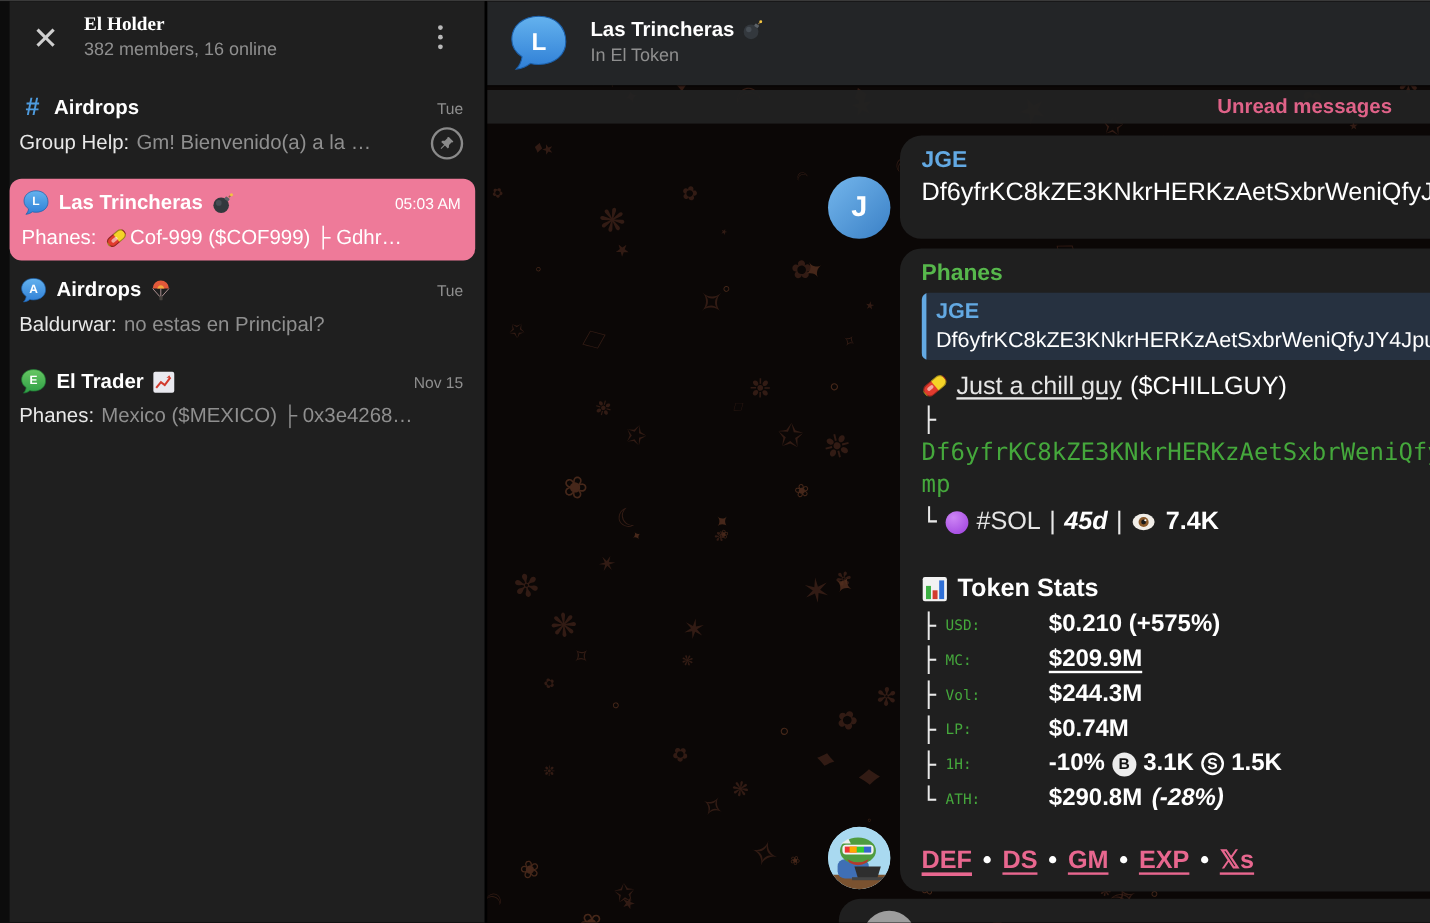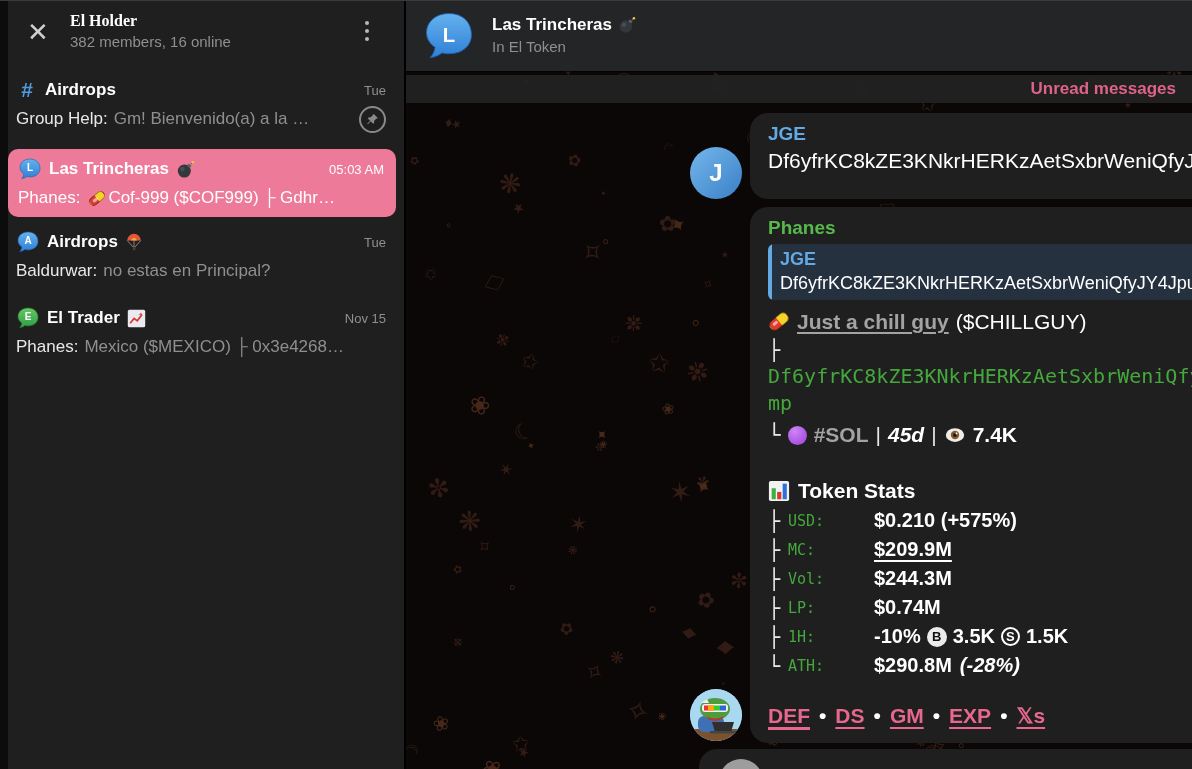--- a/index.html
+++ b/index.html
@@ -46,21 +46,21 @@
   .pattern span { position:absolute; color:#44271d; opacity:.8; user-select:none; }
 
   .chat-header { position:absolute; left:0; right:0; top:0; height:70px; background:#232527; z-index:3;
                  box-shadow:0 1px 0 rgba(0,0,0,.6); }
   .ch-avatar { position:absolute; left:16px; top:8px; width:54px; height:54px; }
   .ch-titles { position:absolute; left:86px; top:12px; }
   .ch-title { color:#fff; font-size:17px; font-weight:700; line-height:23px; display:flex; align-items:center; gap:6px;}
   .ch-sub { color:#8f8f8f; font-size:15px; line-height:21px; }
 
   .unread-bar { position:absolute; left:0; right:0; top:74px; height:28px; background:rgba(33,33,33,.96);
-                z-index:2; display:flex; align-items:center; justify-content:flex-end; padding-right:16px; }
+                z-index:2; display:flex; align-items:center; justify-content:flex-end; padding-right:32px; }
   .unread-bar span { color:#df6288; font-size:17px; font-weight:600; }
 
   .avatar-circle { position:absolute; width:52px; height:52px; border-radius:50%; z-index:2;
                    display:flex; align-items:center; justify-content:center; color:#fff; font-weight:700; font-size:24px; }
   .av-jge { left:284px; top:146px; background:linear-gradient(135deg,#74b6ec,#3a80c6); }
   .av-pepe { left:284px; top:688px; overflow:hidden; background:#a9d9f0;}
   .av-partial { left:313px; top:758px; width:44px; height:44px; background:#9d9d9d; }
 
   .bubble { position:absolute; left:344px; width:700px; background:#1f1f1f; z-index:1;
             border-radius:18px 18px 18px 18px; padding:8px 18px 10px 18px; }
@@ -73,39 +73,39 @@
   .name-green { color:#57b84c; }
   .msg-text { color:#fff; font-size:21px; line-height:28px; white-space:nowrap; }
 
   .reply-quote { position:relative; margin:3px 0 6px 0; background:#263140; border-radius:6px;
                  padding:3px 10px 5px 12px; width:664px; overflow:hidden; }
   .reply-quote::before { content:""; position:absolute; left:0; top:0; bottom:0; width:4px; background:#63a9e3; }
   .rq-name { color:#63a9e3; font-size:18px; font-weight:700; line-height:24px; }
   .rq-text { color:#fff; font-size:18px; line-height:24px; white-space:nowrap; }
 
   .chill-line { display:flex; align-items:center; gap:7px; margin:7px 0 2px 0; font-size:21px; line-height:29px;}
-  .pink-link { color:#a3a3a3; font-weight:700; text-decoration:underline; text-decoration-thickness:2px; text-underline-offset:3px; cursor:pointer;}
+  .pink-link { color:#e5e5e5; font-weight:400; text-decoration:underline; text-decoration-thickness:2px; text-underline-offset:3px; cursor:pointer;}
   .ticker { color:#fff; }
 
   .mono { font-family:"DejaVu Sans Mono", monospace; }
   .tree-line { color:#e8e8e8; font-size:20px; line-height:25px; }
   .contract { color:#45a83c; font-size:20px; line-height:27px; white-space:nowrap; }
 
   .sol-line { display:flex; align-items:center; gap:7px; margin-top:3px; font-size:21px; line-height:30px; color:#fff;}
   .purple-dot { width:19px; height:19px; border-radius:50%;
                 background:radial-gradient(circle at 35% 28%, #cd85f5, #9c3ede); flex:0 0 19px;}
   .sol-age { font-style:italic; font-weight:700; }
   .sol-views { font-weight:700; }
   .sep-w { color:#e8e8e8; }
 
   .stats-title { display:flex; align-items:center; gap:8px; margin-top:26px; color:#fff;
                  font-size:21px; font-weight:700; line-height:30px; }
   .stat-row { display:flex; align-items:center; height:29px; }
   .stat-tree { color:#e8e8e8; font-size:20px; width:20px; flex:0 0 20px;}
-  .stat-key { color:#45a83c; font-size:15px; width:86px; flex:0 0 86px; }
+  .stat-key { color:#45a83c; font-size:12px; width:86px; flex:0 0 86px; }
   .stat-val { color:#fff; font-size:20px; font-weight:700; display:flex; align-items:center; gap:6px; white-space:nowrap;}
   .u { text-decoration:underline; text-underline-offset:4px; }
   .circ { display:inline-flex; width:20px; height:20px; border-radius:50%; align-items:center;
           justify-content:center; font-size:13px; font-weight:700; }
   .circ-b { background:#ececec; color:#111; }
   .circ-s { border:2px solid #fff; color:#fff; width:19px; height:19px;}
   .delta { font-style:italic; font-weight:700; margin-left:2px;}
 
   .links-line { display:flex; align-items:center; gap:9px; margin-top:24px; font-size:21px; }
   .links-line .dot { color:#fff; font-weight:700; }
@@ -550,21 +550,21 @@
         <span class="stat-tree mono">├</span>
         <span class="stat-key mono">LP:</span>
         <span class="stat-val">$0.74M</span>
       </div>
       <div class="stat-row">
         <span class="stat-tree mono">├</span>
         <span class="stat-key mono">1H:</span>
         <span class="stat-val">
           <span>-10%</span>
           <span class="circ circ-b">B</span>
-          <span>3.5K</span>
+          <span>3.1K</span>
           <span class="circ circ-s">S</span>
           <span>1.5K</span>
         </span>
       </div>
       <div class="stat-row">
         <span class="stat-tree mono">└</span>
         <span class="stat-key mono">ATH:</span>
         <span class="stat-val">
           <span>$290.8M</span>
           <span class="delta">(-28%)</span>

